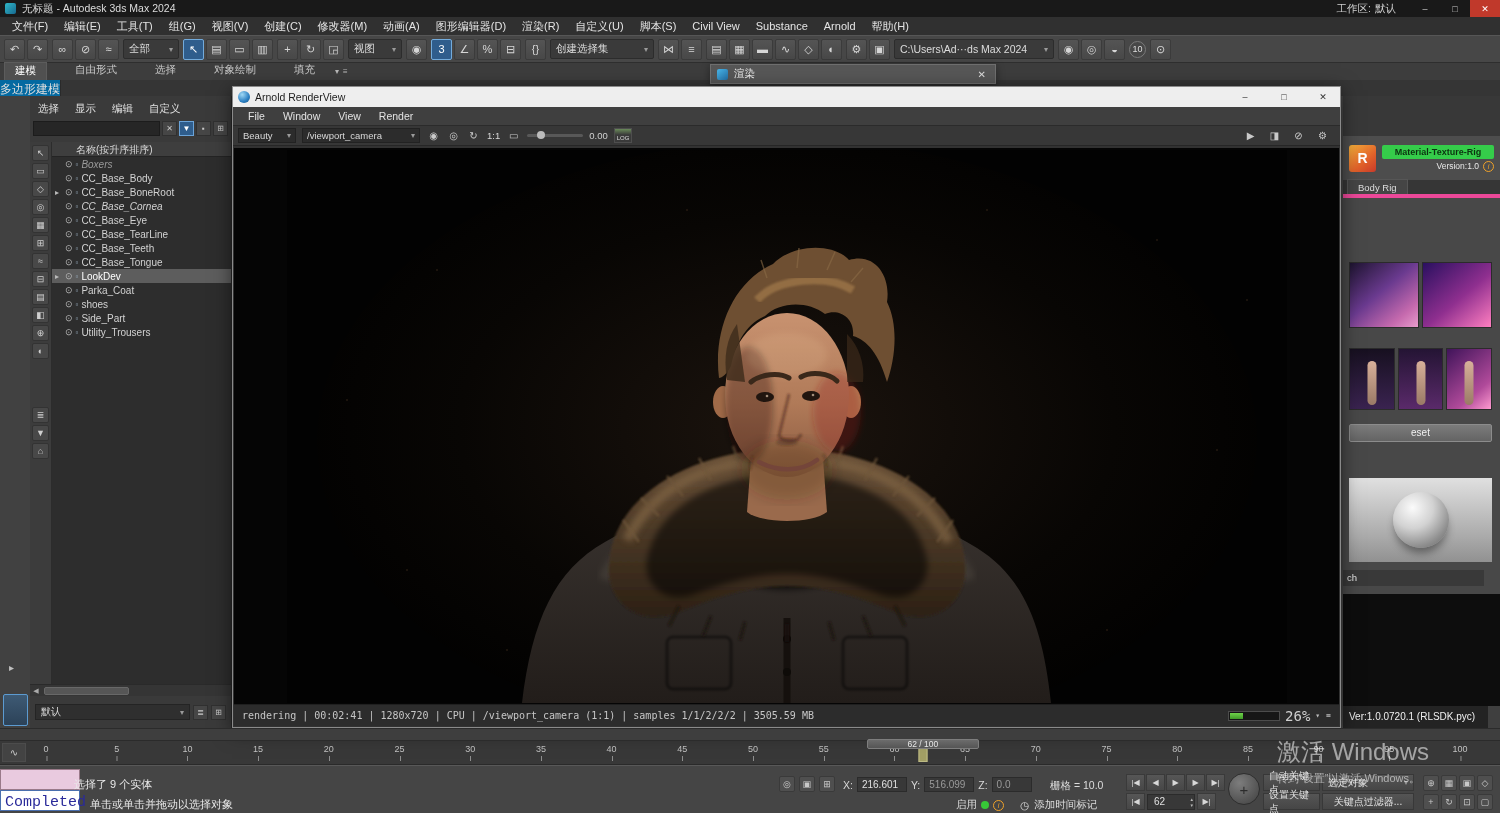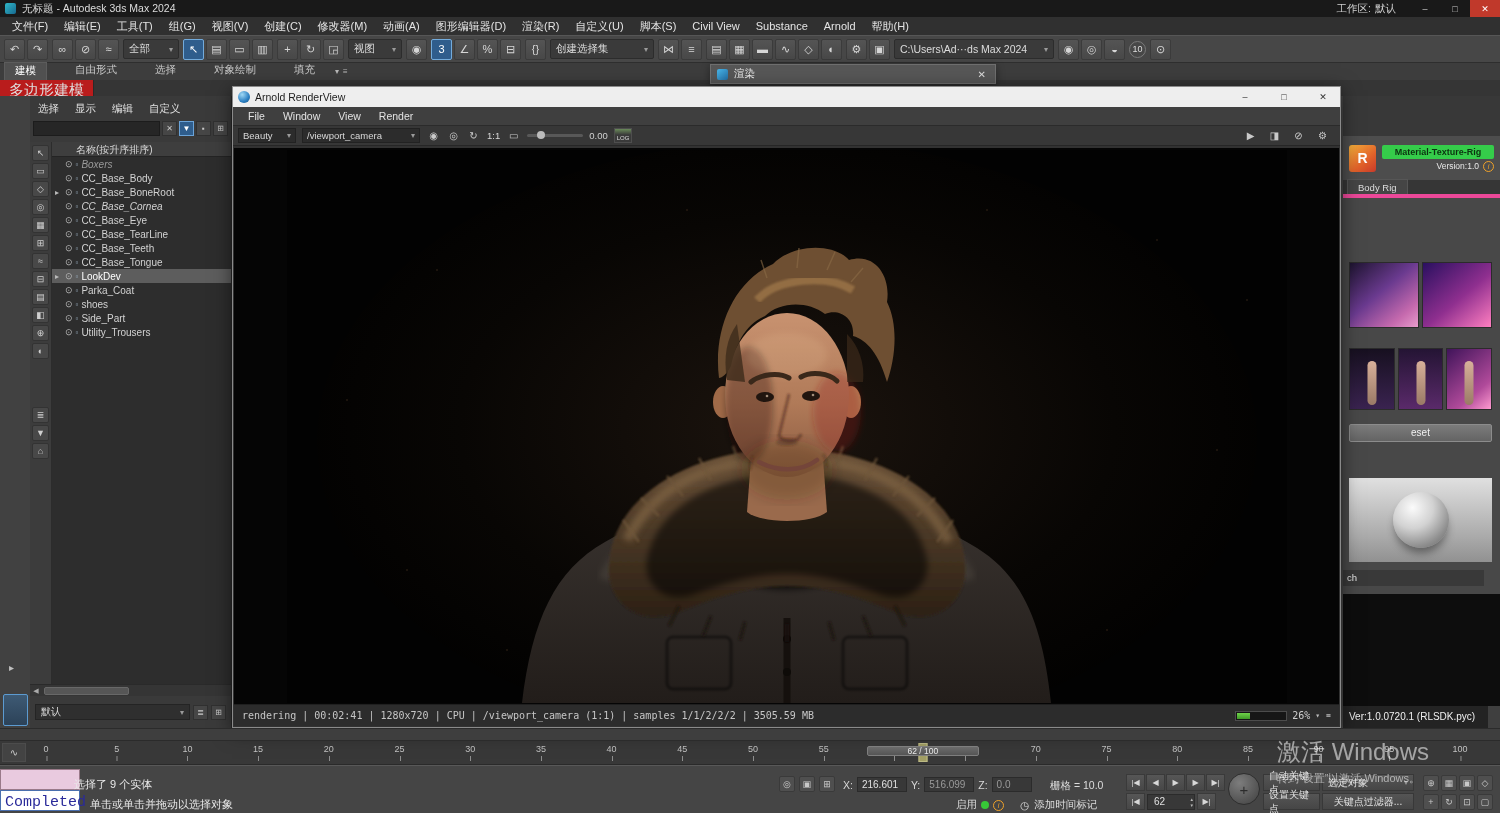--- a/index.html
+++ b/index.html
@@ -29,21 +29,21 @@
   .caret{font-size:8px;color:#9a9a9a;margin-left:4px}
   .tb-badge{width:17px;height:17px;border-radius:50%;border:1px solid #7a7a7a;display:flex;align-items:center;justify-content:center;font-size:9px;color:#ddd;flex:none}
 
   
   .ribbon{position:absolute;top:63px;left:0;right:0;height:17px;background:#3d3d3d;display:flex;align-items:flex-end;padding-left:4px;gap:2px}
   .rtab{padding:1px 10px 2px;color:#c8c8c8;font-size:10.5px}
   .rtab.active{background:#505050;color:#fff;border:1px solid #5c5c5c;border-bottom:none}
   .ribbon-extra{display:flex;gap:4px;margin-left:8px;align-self:center}
   .rx-icon{color:#b8b8b8;font-size:8px}
   .subribbon{position:absolute;top:80px;left:0;right:0;height:16px;background:#353535}
-  .subtab{display:inline-block;padding:1px 9px;background:#b91c1c;color:#ddd;font-size:15px;border-right:1px solid #2a2a2a;height:16px}
+  .subtab{display:inline-block;padding:1px 0;background:#0369a1;color:#ddd;font-size:12px;border-right:1px solid #2a2a2a;height:16px}
 
   
   .gutter{position:absolute;left:0;top:96px;width:30px;bottom:85px;background:#414141}
   .gutter-arrow{position:absolute;left:9px;top:566px;color:#c0c0c0;font-size:10px}
   .layout-tab{position:absolute;left:3px;bottom:2px;width:25px;height:32px;background:linear-gradient(#3e5a74,#2c4258);border:1px solid #5c9bd1;border-radius:2px}
 
   
   .explorer{position:absolute;left:30px;top:96px;width:202px;bottom:85px;background:#3a3a3a;border-right:1px solid #282828}
   .se-menu{display:flex;gap:16px;padding:6px 8px 3px;color:#e0e0e0;font-size:10.5px}
   .se-search-row{display:flex;align-items:center;gap:2px;padding:1px 3px;height:19px}
@@ -91,21 +91,21 @@
   .arv-slider{width:56px;height:3px;background:#585858;border-radius:2px;position:relative;flex:none}
   .arv-knob{position:absolute;left:18%;top:-3px;width:8px;height:8px;border-radius:50%;background:#bbb}
   .arv-exp{font-size:9.5px;color:#d0d0d0}
   .arv-log{font-size:6px;color:#ddd;border:1px solid #4e4e4e;background:linear-gradient(#6a8a5a,#3a3a3a 45%);padding:6px 2px 1px;line-height:6px}
   .arv-right{margin-left:auto;display:flex;gap:9px;padding-right:5px}
   .arv-canvas{position:absolute;top:61px;left:1px;right:1px;bottom:23px;background:#050505;display:flex;align-items:center;justify-content:center;overflow:hidden}
   .arv-status{position:absolute;left:1px;right:1px;bottom:1px;height:22px;background:#2c2c2c;border-top:1px solid #1f1f1f;display:flex;align-items:center;padding:0 8px;font-family:"DejaVu Sans Mono",monospace;font-size:10px;color:#c6c6c6;white-space:nowrap}
   .arv-progress{margin-left:auto;display:flex;align-items:center;gap:5px}
   .arv-ptrack{width:52px;height:10px;background:#161616;border:1px solid #4c4c4c;position:relative}
   .arv-pfill{position:absolute;top:1px;bottom:1px;left:1px;background:linear-gradient(#6fd34a,#3f9a28)}
-  .arv-ppct{font-size:10px;color:#cfcfcf}
+  .arv-ppct{font-size:14px;color:#cfcfcf}
   .arv-picon{font-size:8px;color:#bbb}
 
   
   .right-panel{position:absolute;left:1343px;top:96px;right:0;bottom:85px;background:#3f3f3f;z-index:1}
   .rp-top{height:40px;background:#383838}
   .plugin-header{height:44px;background:#4d4d4d;display:flex;align-items:center;gap:6px;padding:0 6px}
   .rp-logo{width:27px;height:27px;border-radius:3px;background:linear-gradient(140deg,#f5b03a,#e2622a 60%,#c83a2a);color:#fff;font-weight:bold;font-size:14px;display:flex;align-items:center;justify-content:center;flex:none}
   .rp-col{flex:1;min-width:0}
   .rp-badge{background:#35cc4a;color:#0c3210;font-size:9px;font-weight:bold;padding:2px 6px;border-radius:2px;text-align:center;white-space:nowrap}
   .rp-ver-row{display:flex;align-items:center;justify-content:flex-end;gap:4px;margin-top:2px;font-size:8.5px;color:#e8e8e8}
@@ -125,21 +125,21 @@
   .rp-reset{position:absolute;top:226px;left:6px;right:8px;height:18px;background:linear-gradient(#7c7c7c,#646464);border:1px solid #8c8c8c;border-radius:2px;color:#f0f0f0;font-size:10px;text-align:center;line-height:16px}
   .rp-spherebox{position:absolute;top:280px;left:6px;right:8px;height:84px;background:linear-gradient(#e0e0e0,#aaa 70%,#919191);display:flex;align-items:center;justify-content:center}
   .rp-sphere{width:56px;height:56px;border-radius:50%;background:radial-gradient(circle at 35% 28%,#fbfbfb,#d2d2d2 38%,#8e8e8e 72%,#606060);box-shadow:0 7px 9px -2px rgba(0,0,0,.4)}
   .rp-switchrow{position:absolute;top:372px;left:0;right:16px;height:16px;background:#393939;color:#e4e4e4;font-size:9.5px;line-height:16px;padding-left:4px}
   .rp-black{position:absolute;top:396px;left:0;right:0;bottom:0;background:#0d0d0d}
   .rp-footer{position:absolute;left:0;right:12px;bottom:0;height:22px;background:#232323;color:#efefef;font-size:10px;line-height:22px;padding-left:6px;white-space:nowrap}
 
   
   .time-slider{position:absolute;left:0;right:0;top:728px;height:13px;background:#3e3e3e;border-top:1px solid #2b2b2b;border-bottom:1px solid #2b2b2b;z-index:6}
   .ts-track{position:absolute;left:30px;right:30px;top:1px;bottom:1px}
-  .ts-handle{position:absolute;transform:translateX(-50%);top:16px;height:10px;width:112px;background:linear-gradient(#6c6c6c,#555);border:1px solid #7e7e7e;border-radius:2px;color:#e8e8e8;font-size:8.5px;line-height:9px;text-align:center}
+  .ts-handle{position:absolute;transform:translateX(-50%);top:9px;height:10px;width:112px;background:linear-gradient(#6c6c6c,#555);border:1px solid #7e7e7e;border-radius:2px;color:#e8e8e8;font-size:8.5px;line-height:9px;text-align:center}
   .trackbar{position:absolute;left:0;right:0;top:741px;height:24px;background:#383838;border-bottom:1px solid #2a2a2a}
   .mini-curve{position:absolute;left:2px;top:2px;width:24px;height:19px;border:1px solid #4c4c4c;background:#434343;color:#cfcfcf;font-size:10px;display:flex;align-items:center;justify-content:center}
   .ruler-track{position:absolute;left:46px;right:40px;top:2px;bottom:2px}
   .ruler-labels{position:absolute;top:0;left:0;right:0;bottom:0}
   .tick{position:absolute;top:1px;transform:translateX(-50%);font-size:9px;color:#c2c2c2}
   .tick::after{content:"";position:absolute;left:50%;top:12px;width:1px;height:5px;background:#8f8f8f}
   .frame-marker{position:absolute;top:0;transform:translateX(-50%);width:9px;height:19px;background:#a8a568;border:1px solid #c5c28a;opacity:.95}
 
   
   .statusbar{position:absolute;left:0;right:0;top:765px;height:48px;background:#454545;border-top:1px solid #585858}

